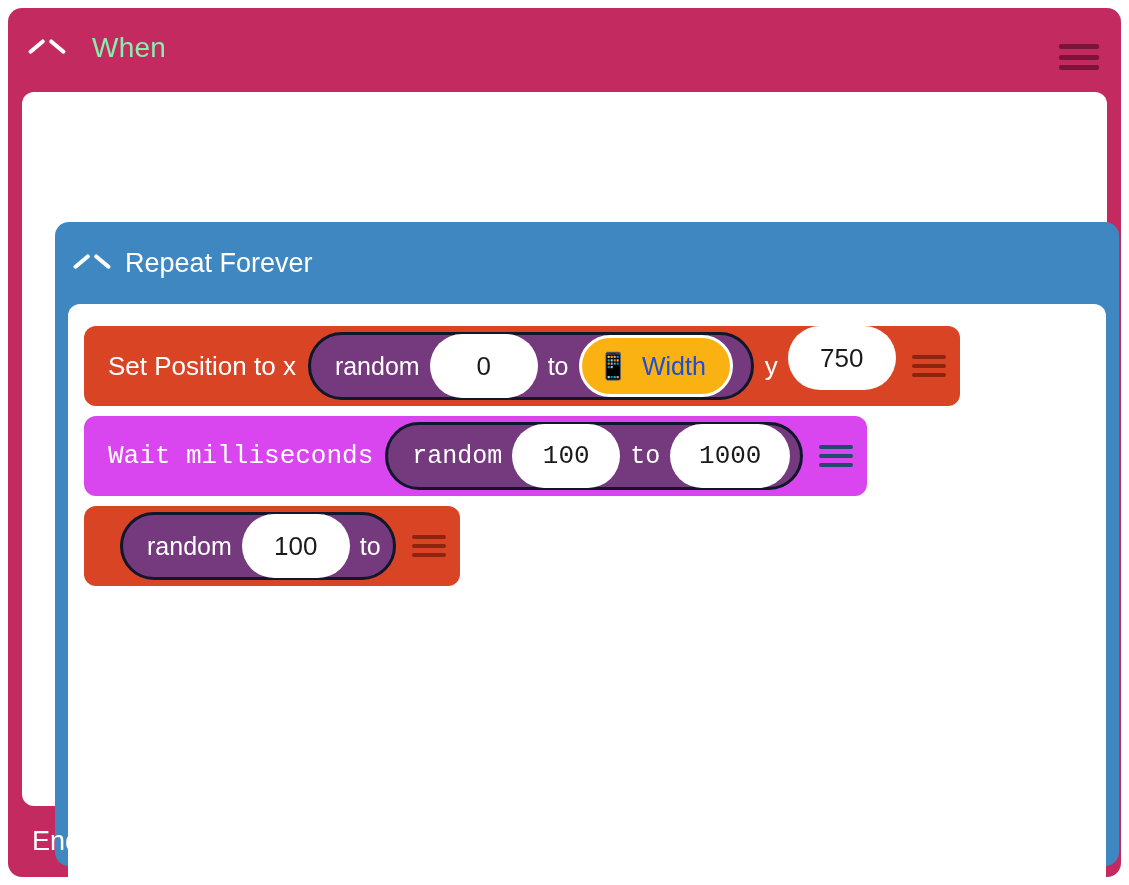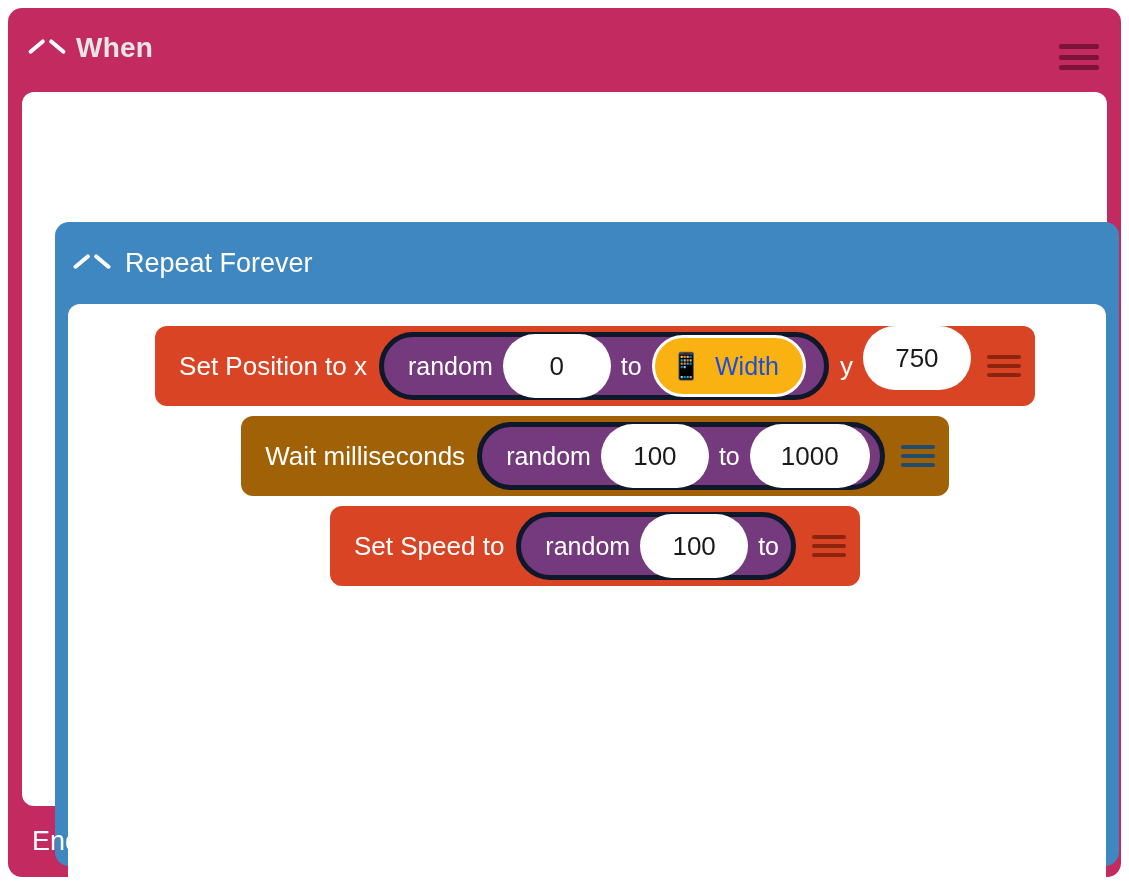--- a/index.html
+++ b/index.html
@@ -58,24 +58,24 @@
     background: #ffffff;
     border-radius: 2px;
   }
   .chevron::before { left: -1px;  transform: rotate(-40deg); transform-origin: left center; }
   .chevron::after  { right: -1px; transform: rotate(40deg);  transform-origin: right center; }
 
   .chevron.blue::before,
   .chevron.blue::after { background: #ffffff; }
 
   .event-title {
-    color: #e5e5e5;
+    color: #86efac;
     font-size: 28px;
-    font-weight: 700;
-    margin-left: 12px;
+    font-weight: 400;
+    margin-left: 28px;
     margin-right: 12px;
     letter-spacing: 0.2px;
     white-space: nowrap;
   }
 
   
   .pill-dropdown {
     display: inline-flex;
     align-items: center;
     justify-content: center;
@@ -141,21 +141,20 @@
     box-sizing: border-box;
   }
 
   .event-body {
     position: absolute;
     left: 14px;
     top: 84px;
     width: 1085px;
     height: 714px;
     padding: 34px 14px 14px 2px;
-    text-align: center;
   }
 
   .event-footer {
     position: absolute;
     left: 0;
     bottom: 0;
     width: 100%;
     height: 71px;
     display: flex;
     align-items: center;
@@ -222,41 +221,41 @@
     position: relative;
     display: inline-flex;
     align-items: center;
     border-radius: 12px;
     box-sizing: border-box;
     height: 80px;
     padding-left: 24px;
     margin-bottom: 10px;
   }
   .stmt.orange { background: #D94425; }
-  .stmt.blue   { background: #a16207; }
+  .stmt.blue   { background: #d946ef; font-family: Liberation Mono, monospace; }
 
   .stmt-row { display: block; }
 
   .stmt-label {
     color: #ffffff;
     font-size: 26px;
     white-space: nowrap;
     flex: 0 0 auto;
   }
 
   .word-gap { margin-left: 11px; }
 
   
   .reporter-random {
     position: relative;
     display: inline-flex;
     align-items: center;
     height: 68px;
     background: #743A7D;
-    border: 5px solid #0f172a;
+    border: 3px solid #0f172a;
     border-radius: 40px;
     box-sizing: border-box;
     padding: 0 6px 0 18px;
     margin-left: 12px;
     flex: 0 0 auto;
   }
   .reporter-random .rtxt {
     color: #ffffff;
     font-size: 25px;
     white-space: nowrap;
@@ -383,21 +382,20 @@
               <span class="ham-inline blue">
                 <span></span>
                 <span></span>
                 <span></span>
               </span>
             </div>
           </div>
 
           <div class="stmt-row">
             <div class="stmt orange">
-              <span class="stmt-label">Set Speed to</span>
 
               <span class="reporter-random">
                 <span class="rtxt">random</span>
                 <span class="oval-input">100</span>
                 <span class="rtxt">to</span>
               </span>
 
               <span class="ham-inline">
                 <span></span>
                 <span></span>

